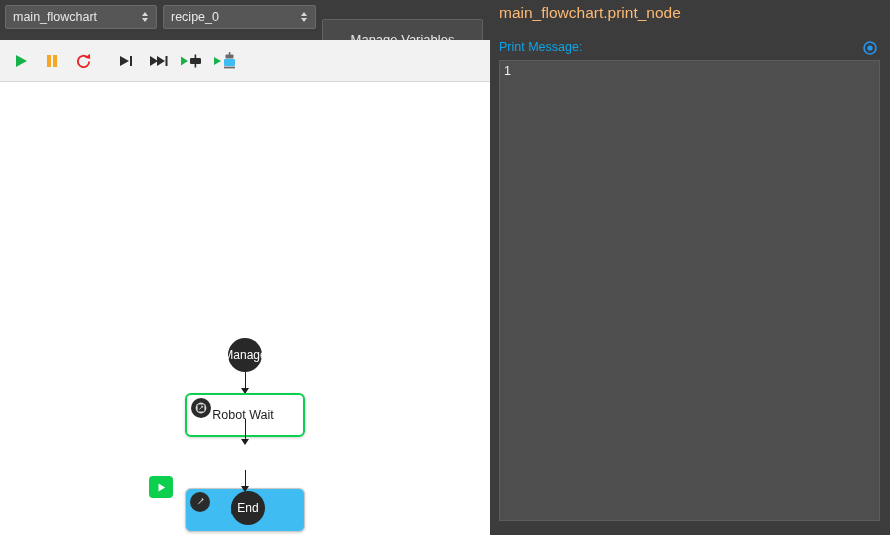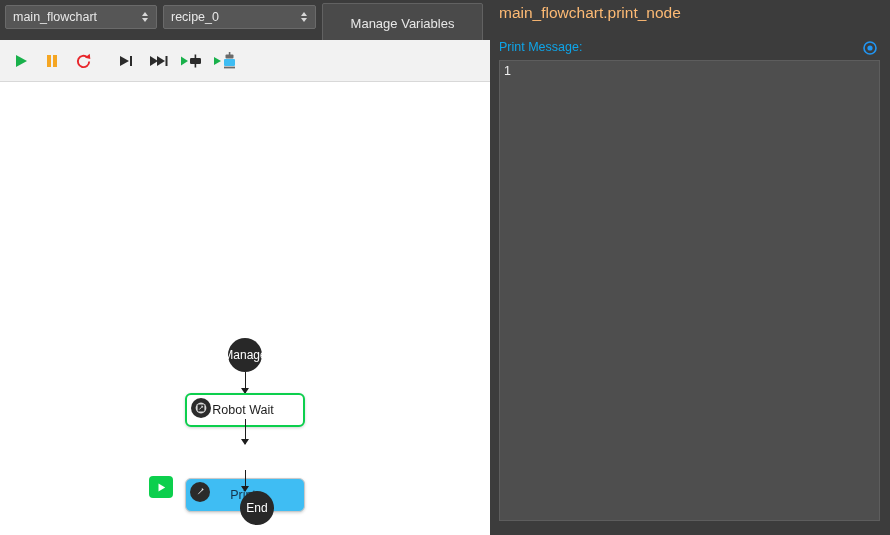--- a/index.html
+++ b/index.html
@@ -43,21 +43,21 @@
     gap: 2px; margin-right: 3px;
   }
   .arr-up, .arr-dn { width: 0; height: 0; border-left: 3.5px solid transparent; border-right: 3.5px solid transparent; }
   .arr-up { border-bottom: 4px solid #d8d8d8; }
   .arr-dn { border-top: 4px solid #d8d8d8; }
 
   #combo-flowchart { left: 5px; width: 152px; }
   #combo-recipe    { left: 163px; width: 153px; align-items: center; }
 
   #manage-variables-button {
-    position: absolute; left: 322px; top: 3px;
+    position: absolute; left: 322px; top: 19px;
     width: 161px; height: 40px;
     background: #4a4a4a;
     border: 1px solid #626262;
     border-radius: 2px;
     color: #e8e8e8;
     font-size: 13px;
     display: flex; align-items: center; justify-content: center;
     cursor: pointer;
   }
 
@@ -104,24 +104,24 @@
 
   .terminal-node {
     width: 34px; height: 34px;
     border-radius: 50%;
     background: #282828;
     color: #ffffff;
     font-size: 12px;
     display: flex; align-items: center; justify-content: center;
   }
   #node-start { left: 228px; top: 256px; }
-  #node-end   { left: 240px; top: 409px; }
+  #node-end   { left: 231px; top: 409px; }
 
   .action-node {
-    width: 120px; height: 34px;
+    width: 120px; height: 44px;
     border-radius: 6px;
     display: flex; align-items: center;
     font-size: 12.5px;
     position: relative;
     cursor: pointer;
   }
   .action-node .node-title {
     flex: 1; text-align: center; padding-right: 4px;
   }
   .node-badge {

